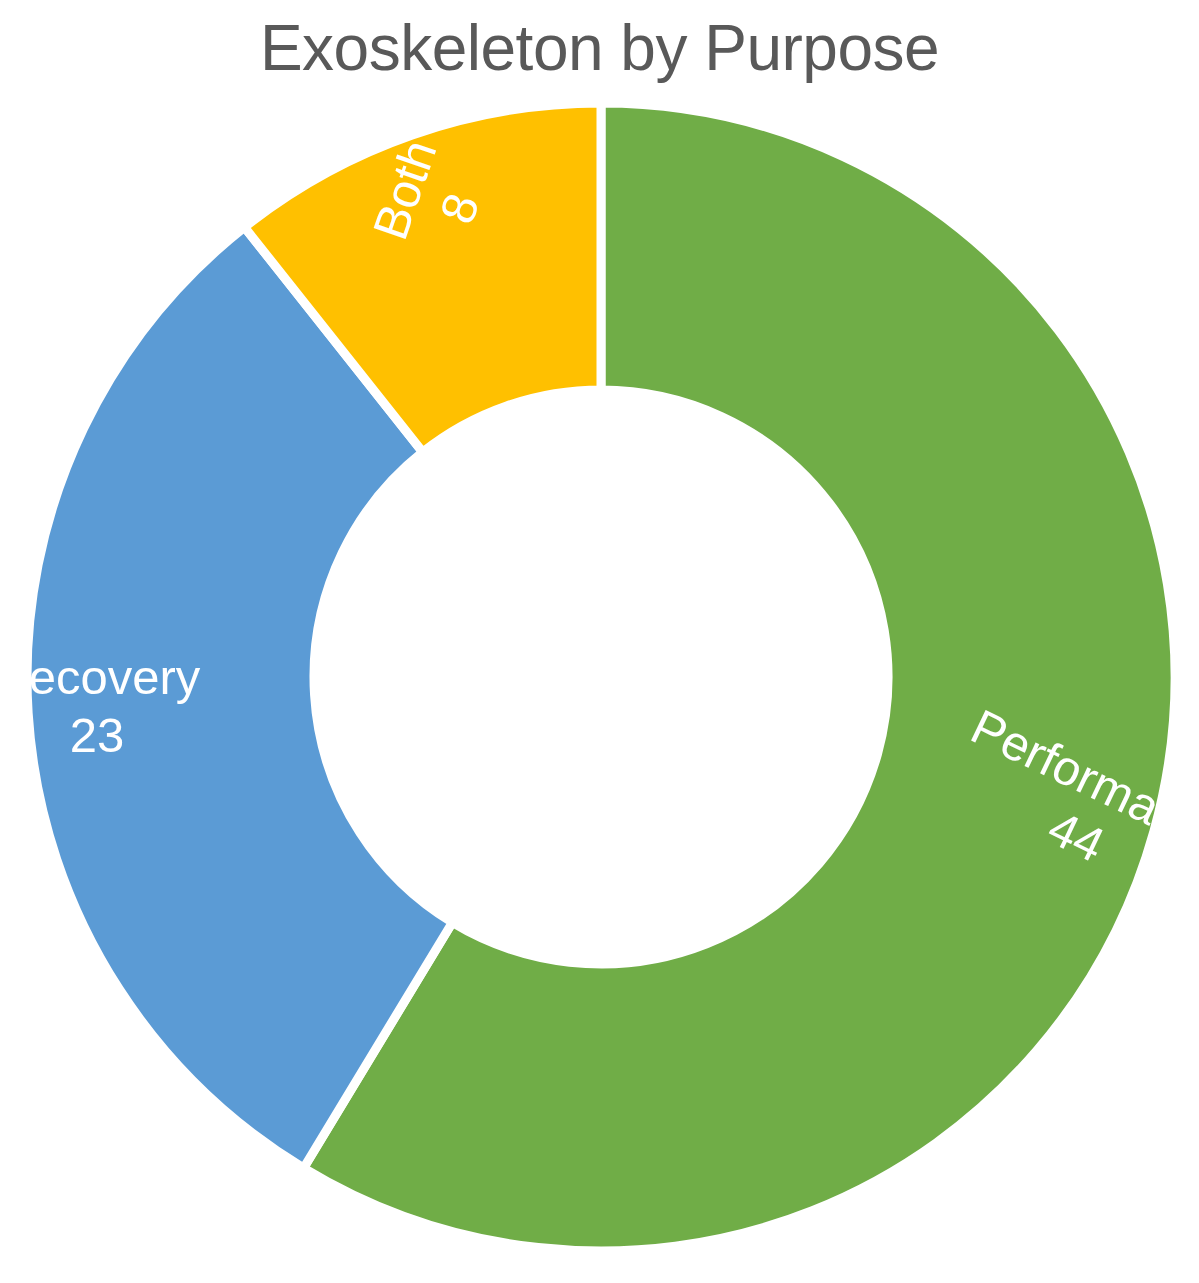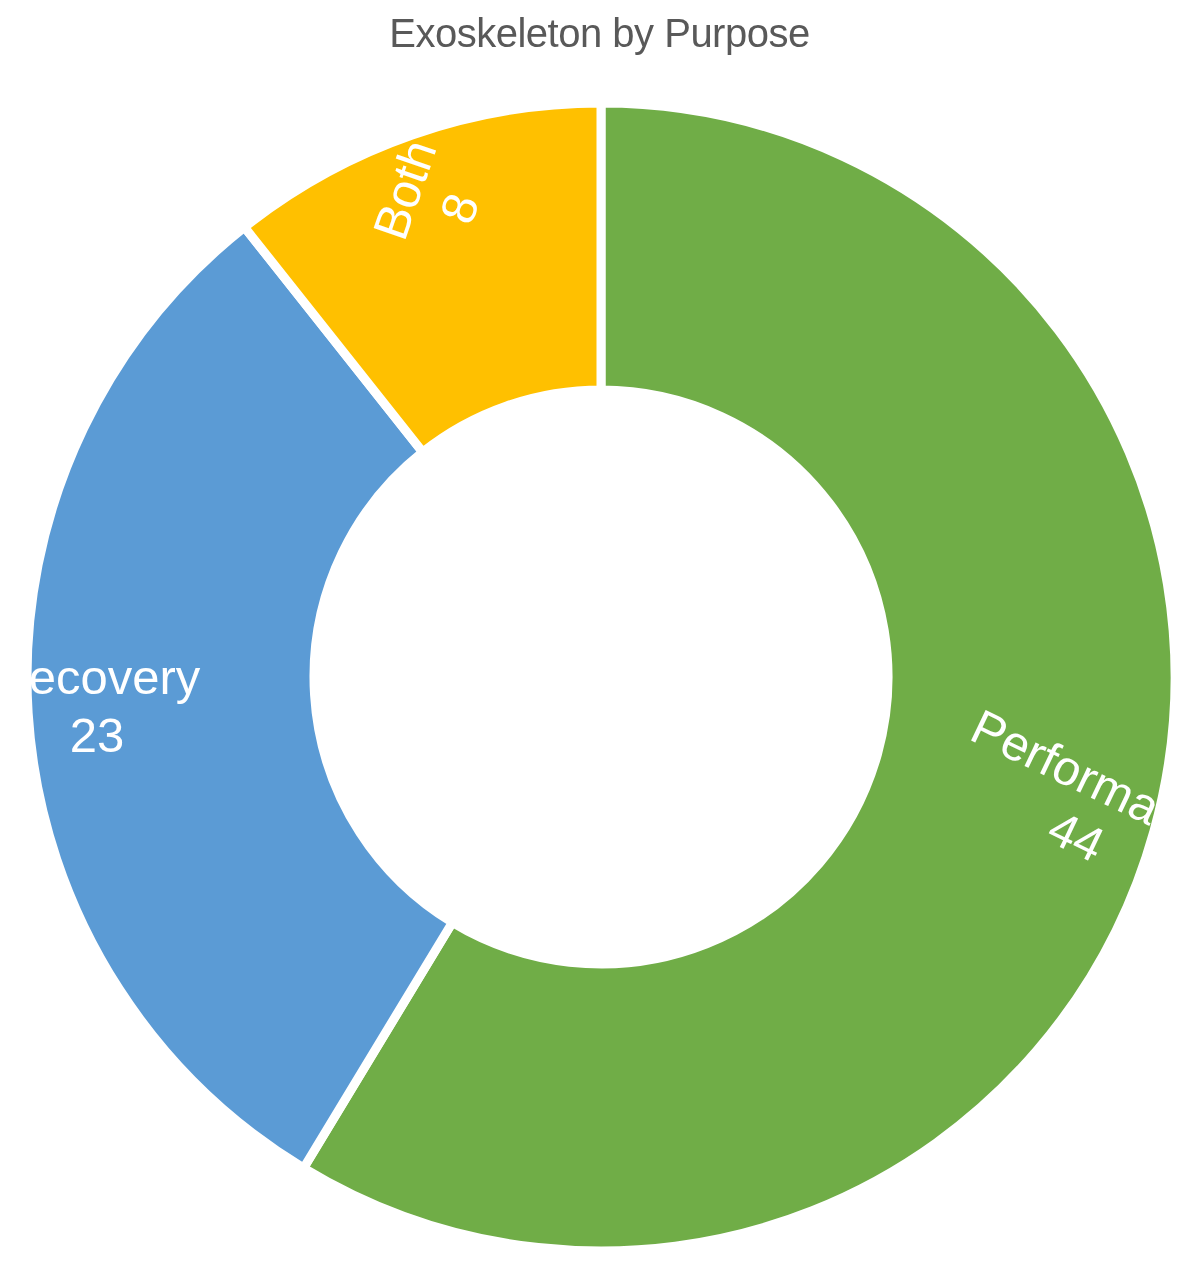--- a/index.html
+++ b/index.html
@@ -19,21 +19,21 @@
     background: #ffffff;
     overflow: hidden;
   }
   #chart-title {
     position: absolute;
     top: 8px;
     left: 0;
     width: 1199px;
     text-align: center;
     font-family: "Liberation Sans", sans-serif;
-    font-size: 40px;
+    font-size: 64px;
     font-weight: 400;
     color: #595959;
     letter-spacing: -0.5px;
     line-height: 1.25;
     white-space: nowrap;
   }
   #donut-svg {
     position: absolute;
     top: 0;
     left: 0;

